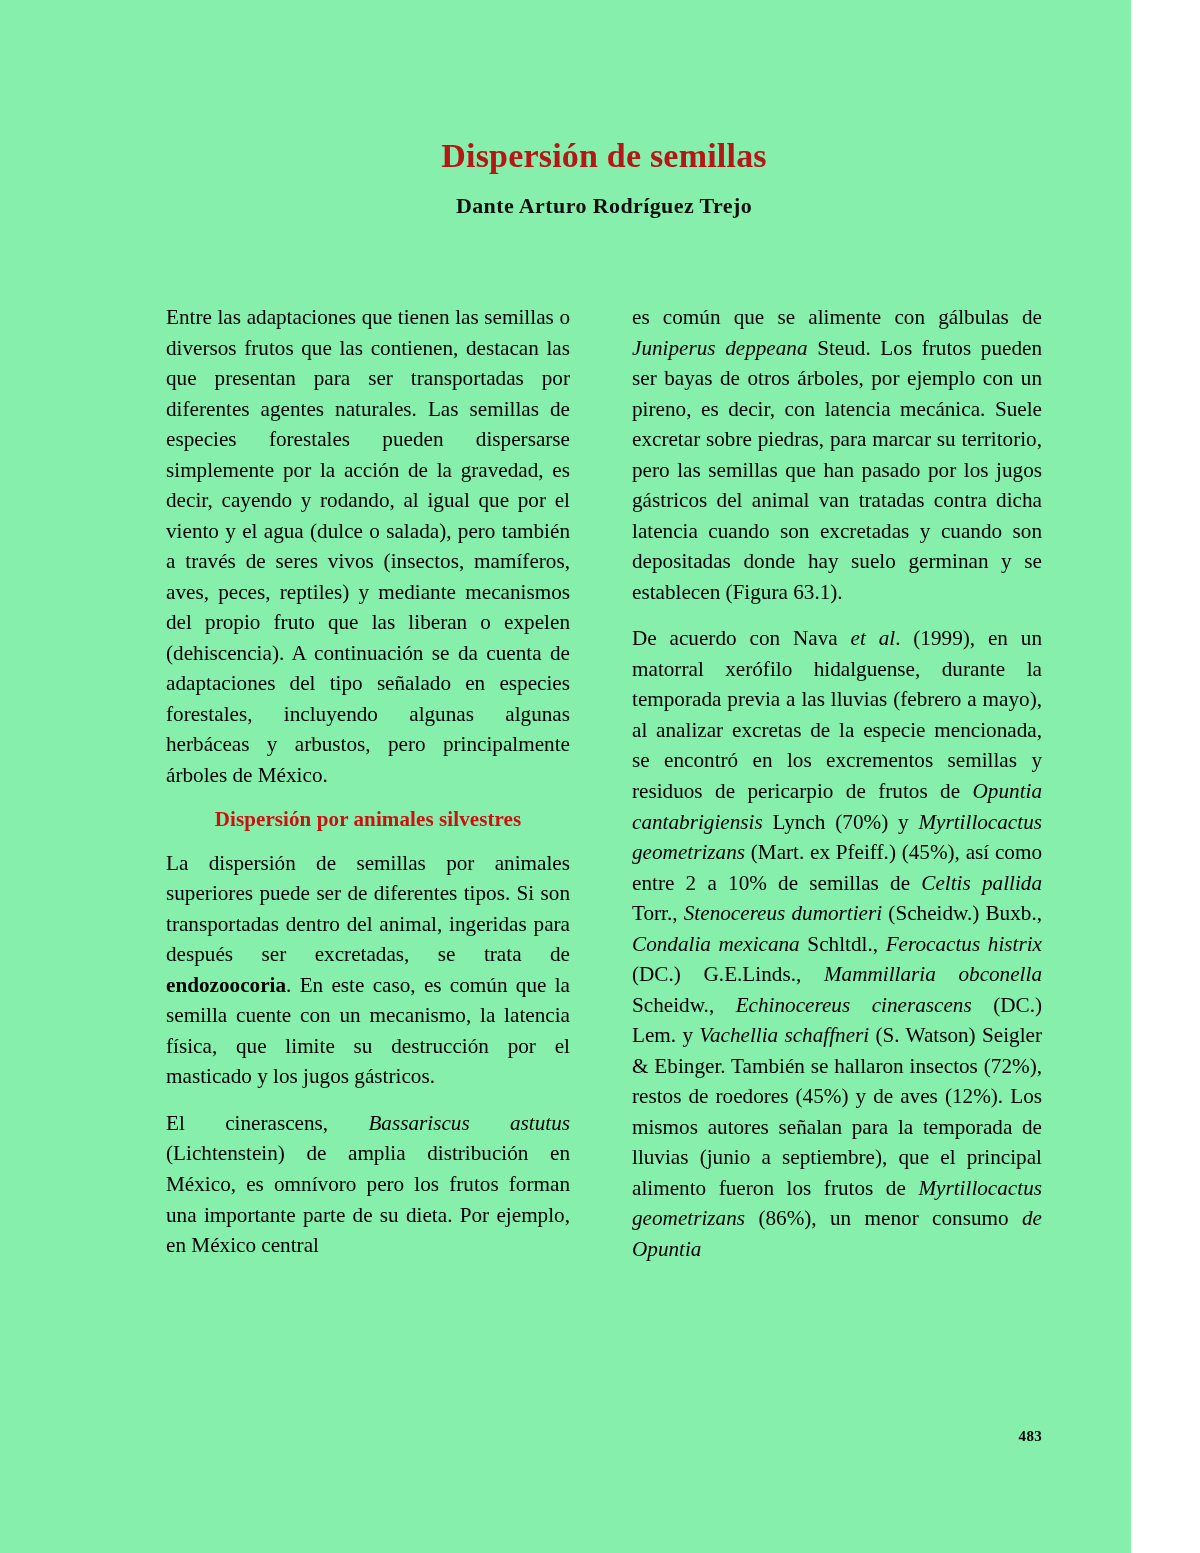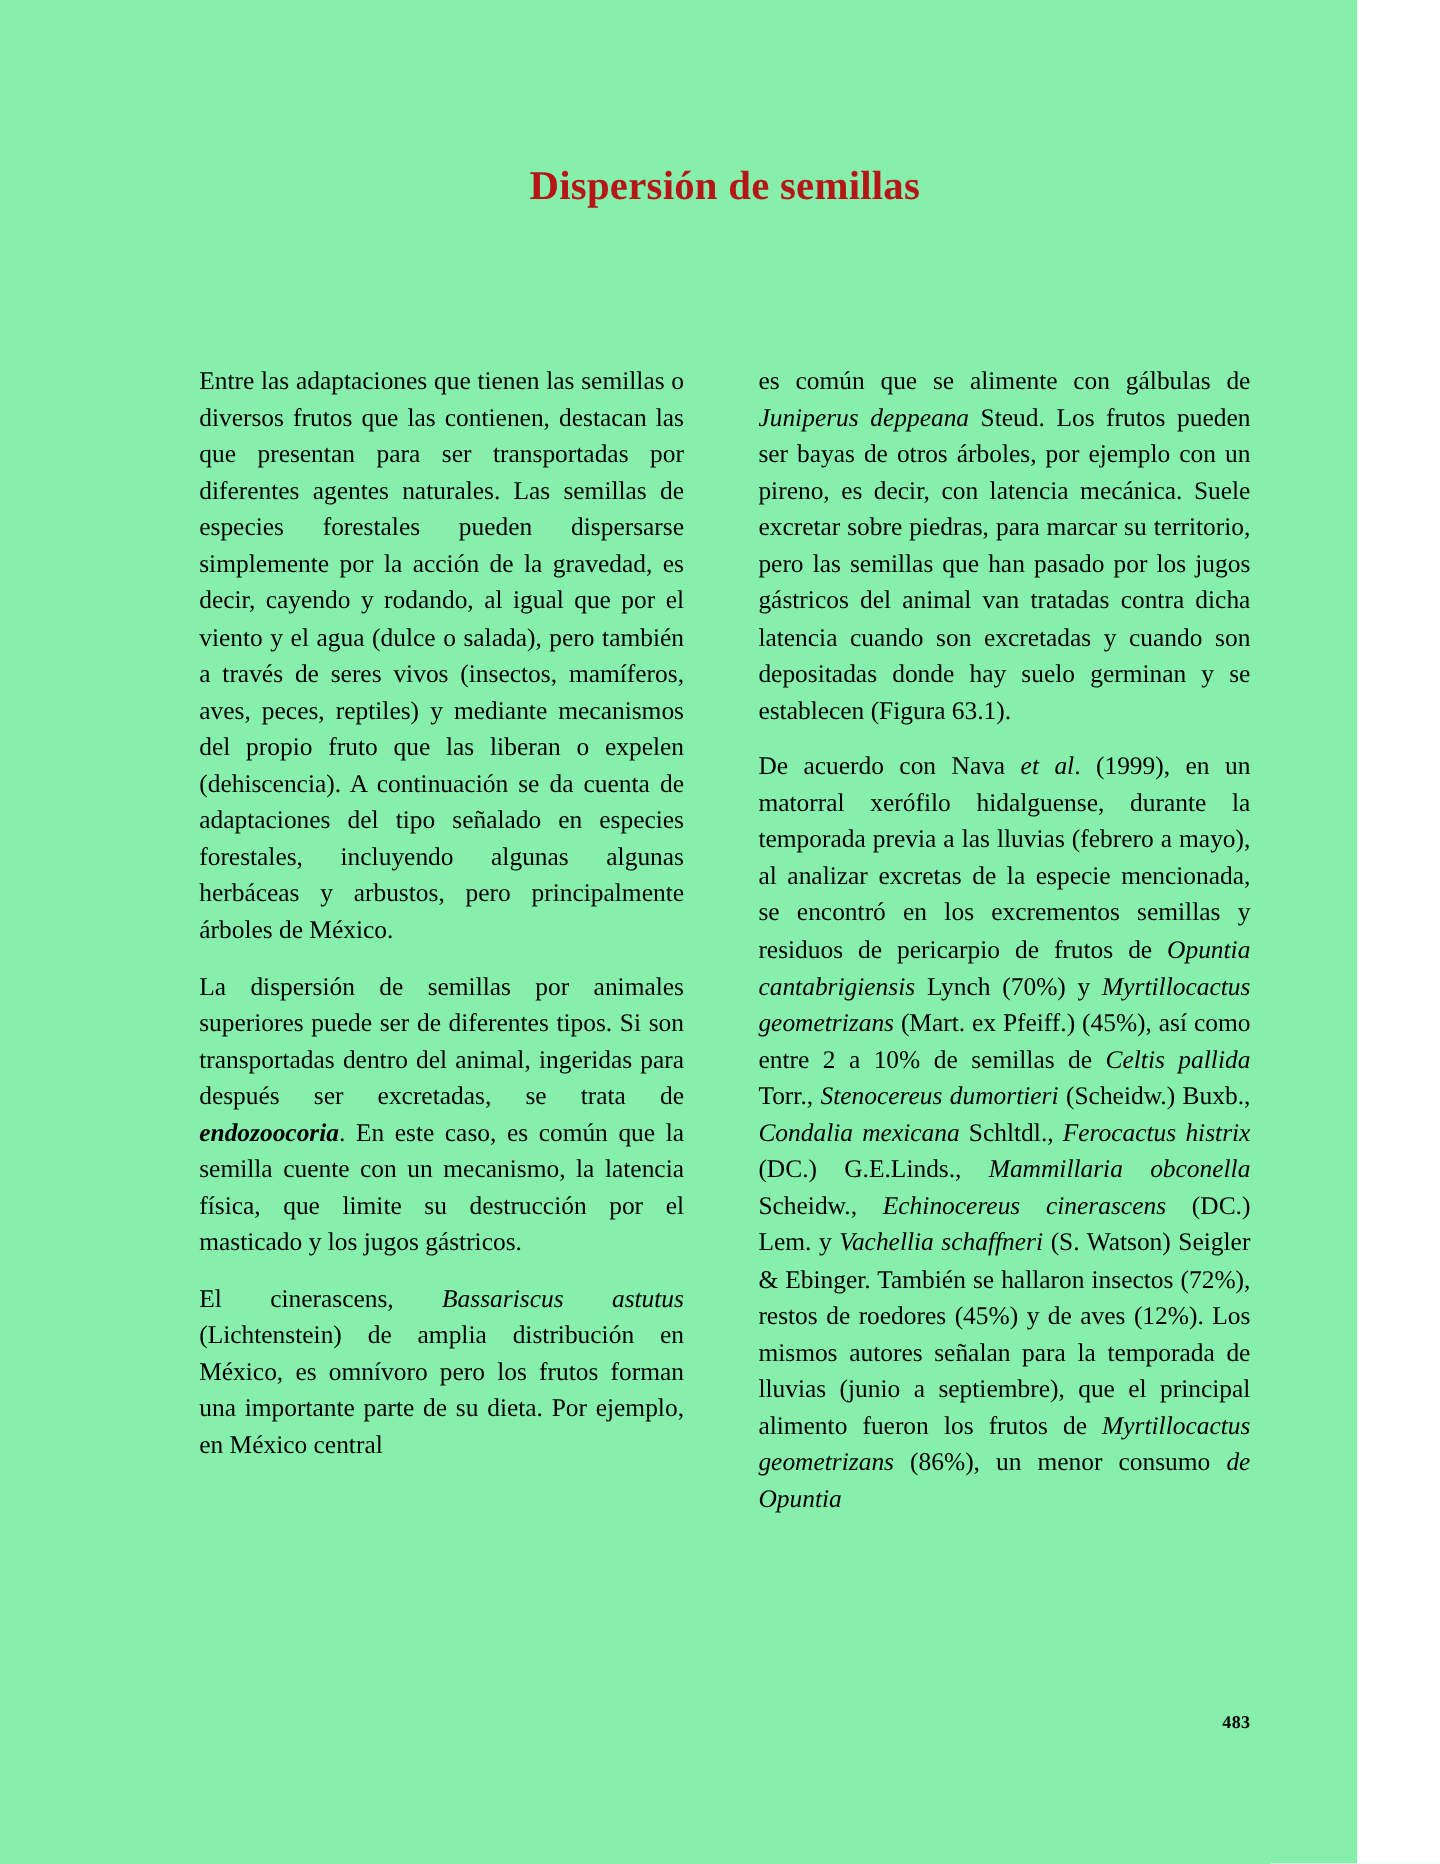--- a/index.html
+++ b/index.html
@@ -77,21 +77,21 @@
     font-size: 21.2px;
     line-height: 1.44;
     text-align: justify;
     text-justify: inter-word;
     margin: 12px 0 16px 0;
     hyphens: none;
   }
   p.body:last-child { margin-bottom: 0; }
 
   .it { font-style: italic; }
-  .bd { font-weight: bold; font-style: italic; }
+  .bd { font-weight: bold; }
 
   
   .folio {
     position: absolute;
     left: 166px;
     top: 1428px;
     width: 876px;
     text-align: right;
     font-size: 15px;
     font-weight: bold;
@@ -99,29 +99,31 @@
     letter-spacing: 0.3px;
   }
 </style>
 </head>
 <body>
 
 <div class="page">
 
   <div class="title-block">
     <h1 class="doc-title">Dispersión de semillas</h1>
+    <div class="doc-author">Dante Arturo Rodríguez Trejo</div>
   </div>
 
   <div class="columns">
 
     <div class="col col-left">
 
 
       <p class="body"><span>Entre las adaptaciones que tienen las semillas o diversos frutos que las contienen, destacan las que presentan para ser transportadas por diferentes agentes naturales. Las semillas de especies forestales pueden dispersarse simplemente por la acción de la gravedad, es decir, cayendo y rodando, al igual que por el viento y el agua (dulce o salada), pero también a través de seres vivos (insectos, mamíferos, aves, peces, reptiles) y mediante mecanismos del propio fruto que las liberan o expelen (dehiscencia). A continuación se da cuenta de adaptaciones del tipo señalado en especies forestales, incluyendo algunas algunas herbáceas y arbustos, pero principalmente árboles de México.</span></p>
 
+      <h2 class="section-head tight">Dispersión por animales silvestres</h2>
 
       <p class="body"><span>La dispersión de semillas por animales superiores puede ser de diferentes tipos. Si son transportadas dentro del animal, ingeridas para después ser excretadas, se trata de </span><span class="bd">endozoocoria</span><span>. En este caso, es común que la semilla cuente con un mecanismo, la latencia física, que limite su destrucción por el masticado y los jugos gástricos.</span></p>
 
       <p class="body"><span>El cinerascens, </span><span class="it">Bassariscus astutus</span><span> (Lichtenstein) de amplia distribución en México, es omnívoro pero los frutos forman una importante parte de su dieta. Por ejemplo, en México central</span></p>
 
     </div>
 
     <div class="col col-right">
 
       <p class="body"><span>es común que se alimente con gálbulas de </span><span class="it">Juniperus deppeana</span><span> Steud. Los frutos pueden ser bayas de otros árboles, por ejemplo con un pireno, es decir, con latencia mecánica. Suele excretar sobre piedras, para marcar su territorio, pero las semillas que han pasado por los jugos gástricos del animal van tratadas contra dicha latencia cuando son excretadas y cuando son depositadas donde hay suelo germinan y se establecen (Figura 63.1).</span></p>

